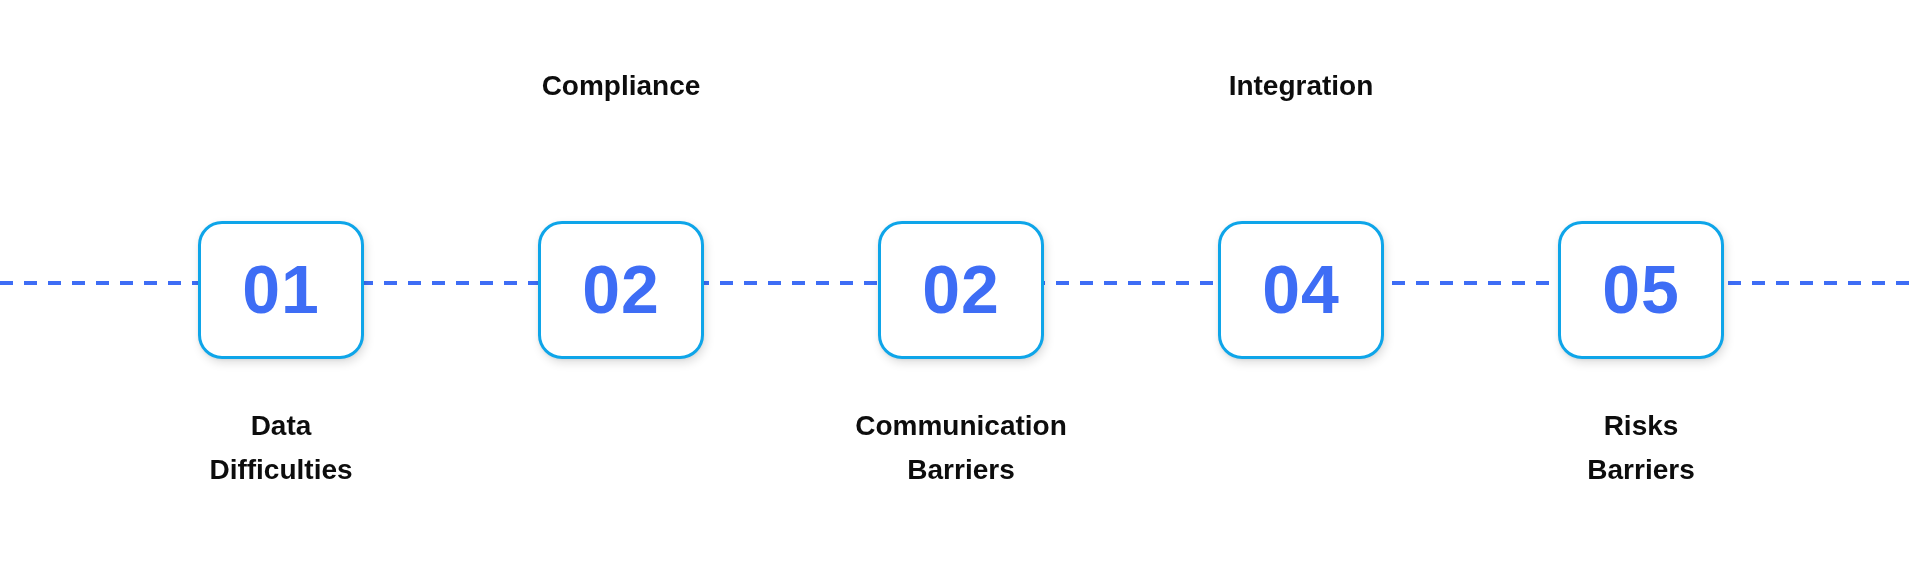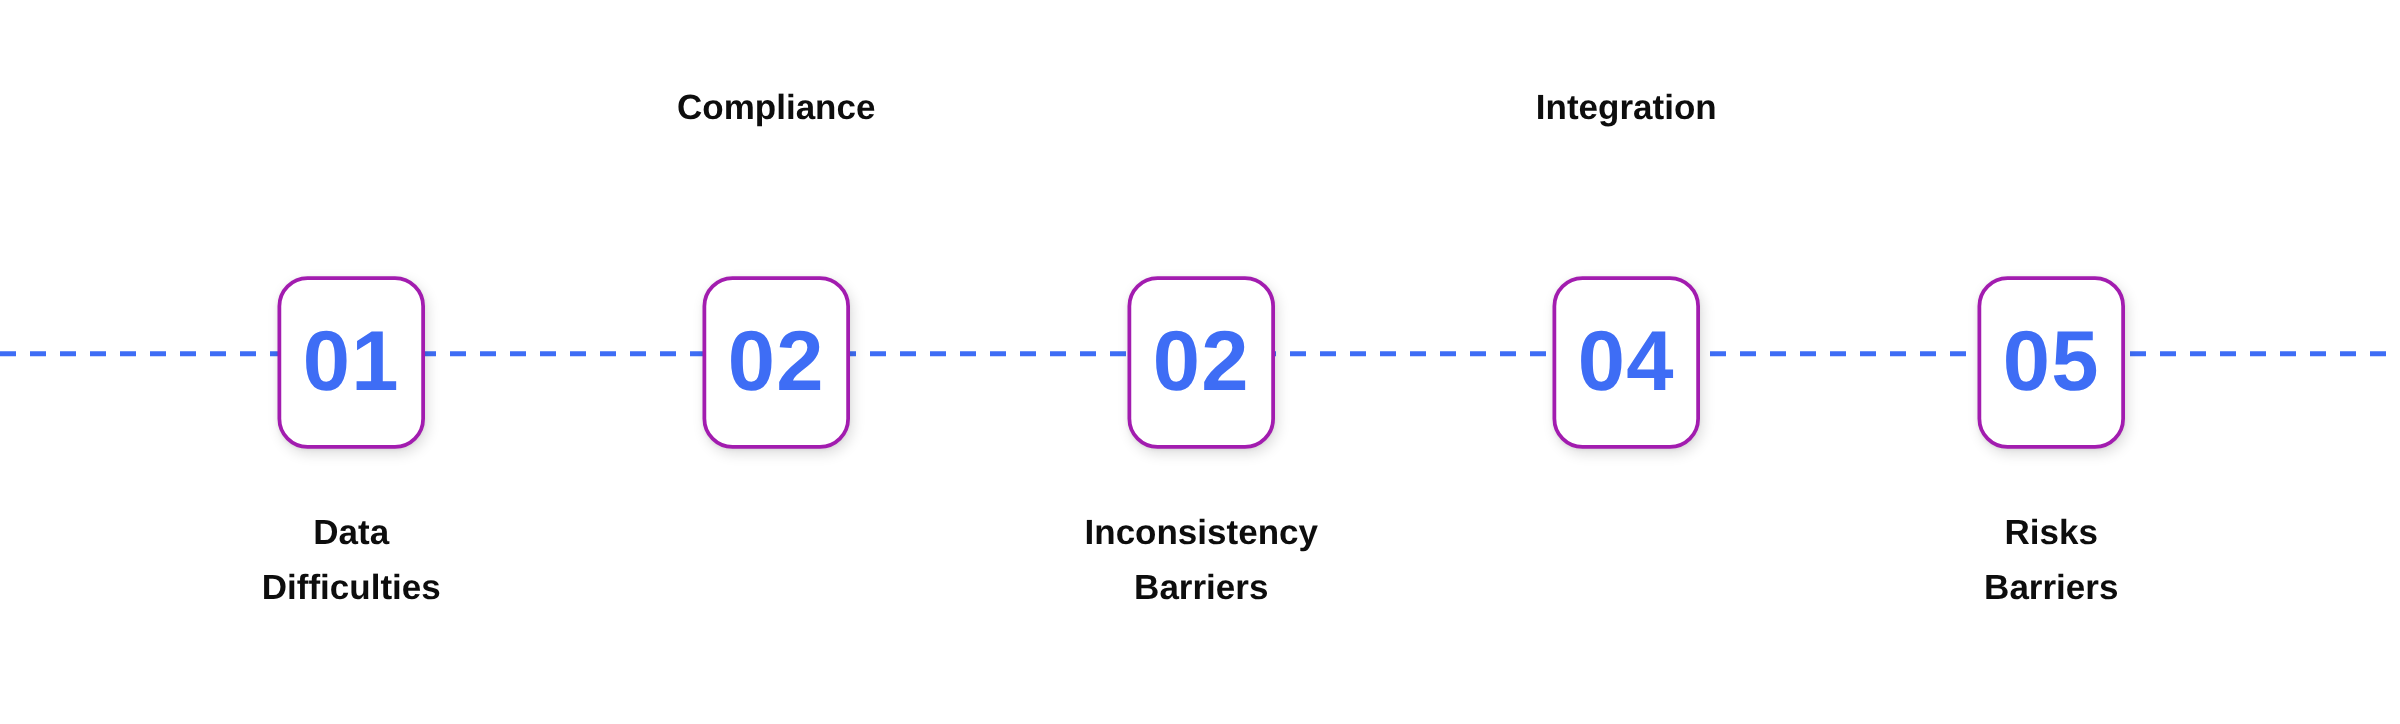--- a/index.html
+++ b/index.html
@@ -44,25 +44,25 @@
   .step-02 { left: 621px; }
   .step-03 { left: 961px; }
   .step-04 { left: 1301px; }
   .step-05 { left: 1641px; }
 
   .num-box {
     position: absolute;
     top: 221px;
     left: 0;
     transform: translateX(-50%);
-    width: 118px;
+    width: 166px;
     height: 138px;
     box-sizing: border-box;
     background: #ffffff;
-    border: 3px solid #a21caf;
+    border: 3px solid #0ea5e9;
     border-radius: 24px;
     box-shadow: 2px 4px 10px rgba(0,0,0,0.13), 0 1px 3px rgba(0,0,0,0.06);
     display: flex;
     align-items: center;
     justify-content: center;
   }
   .step-number {
     color: #3E6DF5;
     font-size: 68px;
     font-weight: 700;
@@ -109,21 +109,21 @@
     <div class="step-label above">
       <span class="line">Compliance</span>
     </div>
   </div>
 
   <div class="step step-03">
     <div class="num-box">
       <span class="step-number">02</span>
     </div>
     <div class="step-label below">
-      <span class="line">Inconsistency</span>
+      <span class="line">Communication</span>
       <span class="line">Barriers</span>
     </div>
   </div>
 
   <div class="step step-04">
     <div class="num-box">
       <span class="step-number">04</span>
     </div>
     <div class="step-label above">
       <span class="line">Integration</span>

